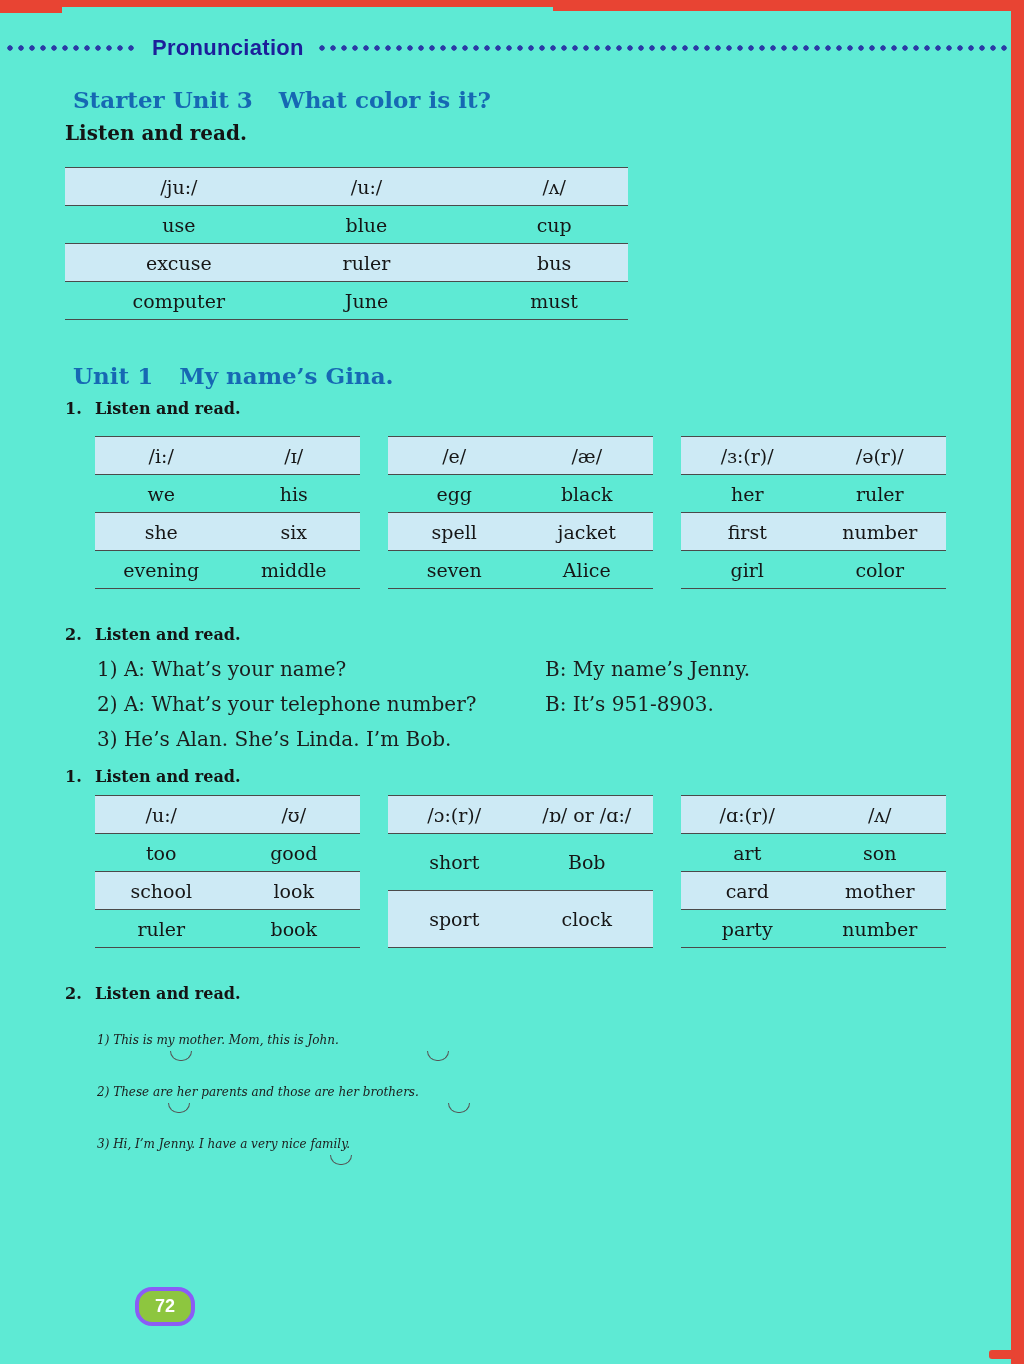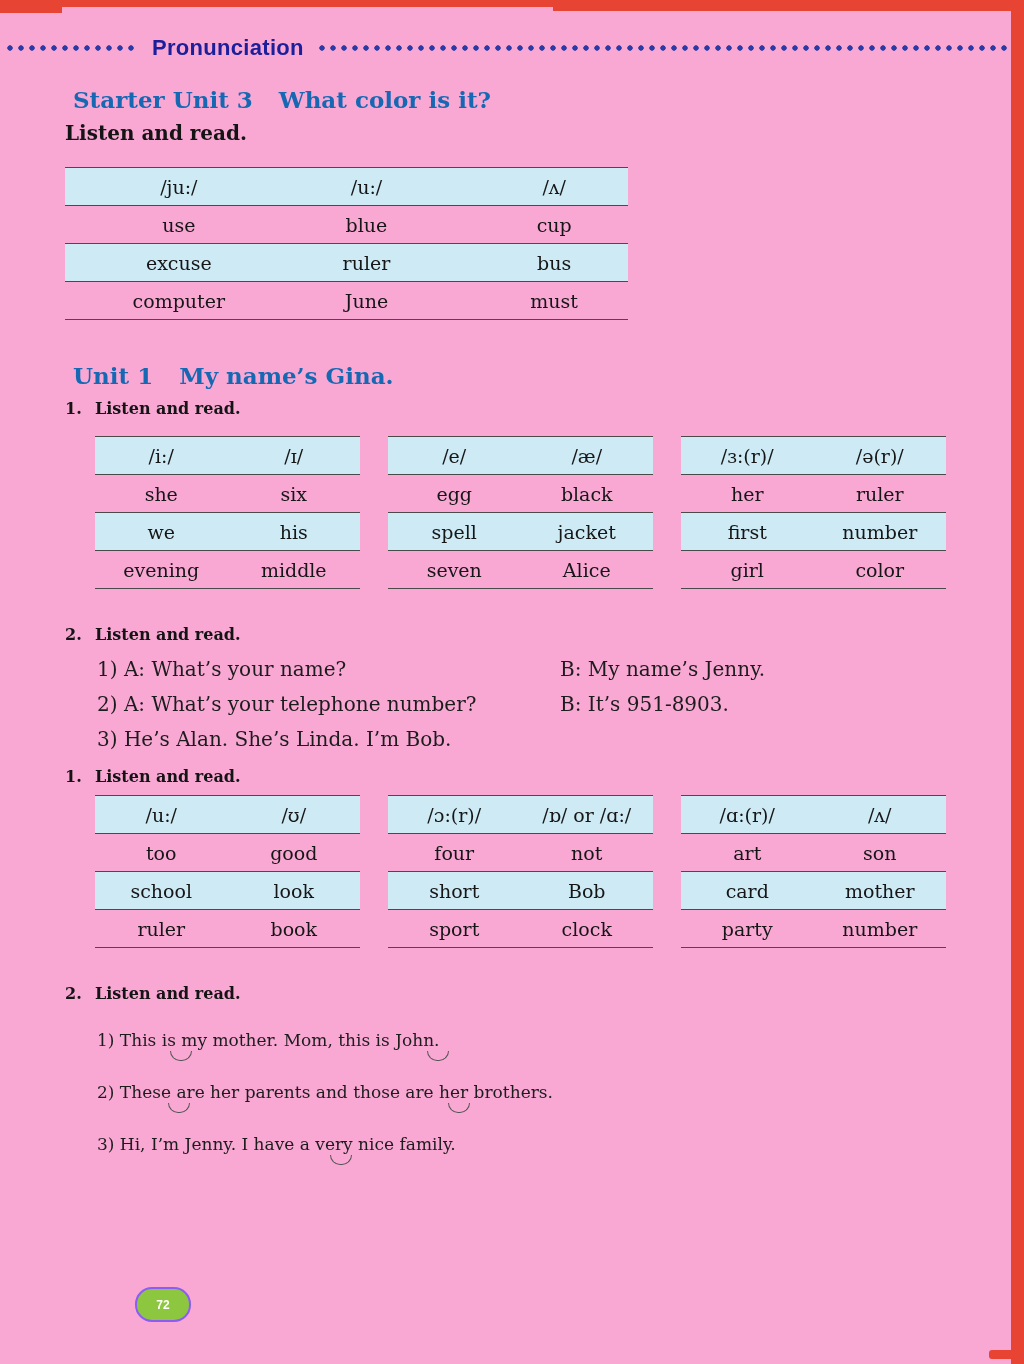--- a/index.html
+++ b/index.html
@@ -1,17 +1,17 @@
 <!DOCTYPE html>
 <html><head>
 <meta charset="utf-8">
 <style>
   html,body { margin:0; padding:0; background:#ffffff; }
   .sheet {
-    position:relative; width:1024px; height:1364px; background:#f9a8d4;
+    position:relative; width:1024px; height:1364px; background:#5eead4;
     font-family:"DejaVu Serif","Liberation Serif",serif; color:#1c1c1c;
     overflow:hidden;
   }
   
   .edge { position:absolute; background:#e84433; z-index:5; }
   .edge-top { top:0; left:0; width:100%; height:7px; }
   .edge-top-left { top:0; left:0; width:62px; height:13px; }
   .edge-top-right { top:0; right:0; width:46%; height:11px; }
   .edge-right { top:0; right:0; width:13px; height:100%; }
   .edge-bottom-right { bottom:5px; right:9px; width:26px; height:9px; border-radius:3px; }
@@ -49,35 +49,35 @@
   .ptable tbody tr:nth-child(even) { background:#cdeaf5; }
   .ptable-wide { width:563px; margin-top:22px; }
   .ptable-wide th, .ptable-wide td { width:33.33%;padding-left:40px; }
   .ptable-small { width:265px; }
   .ptable-small th, .ptable-small td { width:50%; }
   .tables-row { display:flex; gap:28px; padding-left:30px; margin-top:18px; }
   .tables-row.tight { margin-top:9px; }
 
   
   .dialogues { margin-top:8px; padding-left:32px; font-size:20px; }
-  .dialogue-row { display:flex; line-height:35px;gap:15px; }
+  .dialogue-row { display:flex; line-height:35px; }
   .dlg-a { width:448px; }
 
   
-  .sentences { padding-left:32px; font-size:17px; }
+  .sentences { padding-left:32px; font-size:12px;font-style:italic; }
   .sentence-row { position:relative; margin-top:22px; line-height:30px; }
   .liaison { position:absolute; bottom:-6px; width:20px; height:9px;
              border:1.6px solid #555; border-top:none; border-radius:0 0 20px 20px; }
 
   
   .page-badge { position:absolute; left:135px; top:1287px; width:52px; height:31px;
-                background:#8dc63f; border:2px solid #8b5cf6; border-radius:17px;
+                background:#8dc63f; border:4px solid #8b5cf6; border-radius:17px;
                 display:flex; align-items:center; justify-content:center;
                 color:#ffffff; font-family:"Liberation Sans","DejaVu Sans",sans-serif;
-                font-weight:bold; font-size:12px; }
+                font-weight:bold; font-size:18px; }
 </style>
 </head>
 <body>
 
 <div class="sheet">
 
   <div class="edge edge-top"></div>
   <div class="edge edge-top-left"></div>
   <div class="edge edge-top-right"></div>
   <div class="edge edge-right"></div>
@@ -136,26 +136,26 @@
     <div class="tables-row">
       <table class="ptable ptable-small">
         <thead>
           <tr>
             <th>/i:/</th>
             <th>/ɪ/</th>
           </tr>
         </thead>
         <tbody>
           <tr>
+            <td>we</td>
+            <td>his</td>
+          </tr>
+          <tr>
             <td>she</td>
             <td>six</td>
-          </tr>
-          <tr>
-            <td>we</td>
-            <td>his</td>
           </tr>
           <tr>
             <td>evening</td>
             <td>middle</td>
           </tr>
         </tbody>
       </table>
 
       <table class="ptable ptable-small">
         <thead>
@@ -253,24 +253,20 @@
       </table>
 
       <table class="ptable ptable-small">
         <thead>
           <tr>
             <th>/ɔ:(r)/</th>
             <th>/ɒ/ or /ɑ:/</th>
           </tr>
         </thead>
         <tbody>
-          <tr>
-            <td>four</td>
-            <td>not</td>
-          </tr>
           <tr>
             <td>short</td>
             <td>Bob</td>
           </tr>
           <tr>
             <td>sport</td>
             <td>clock</td>
           </tr>
         </tbody>
       </table>

